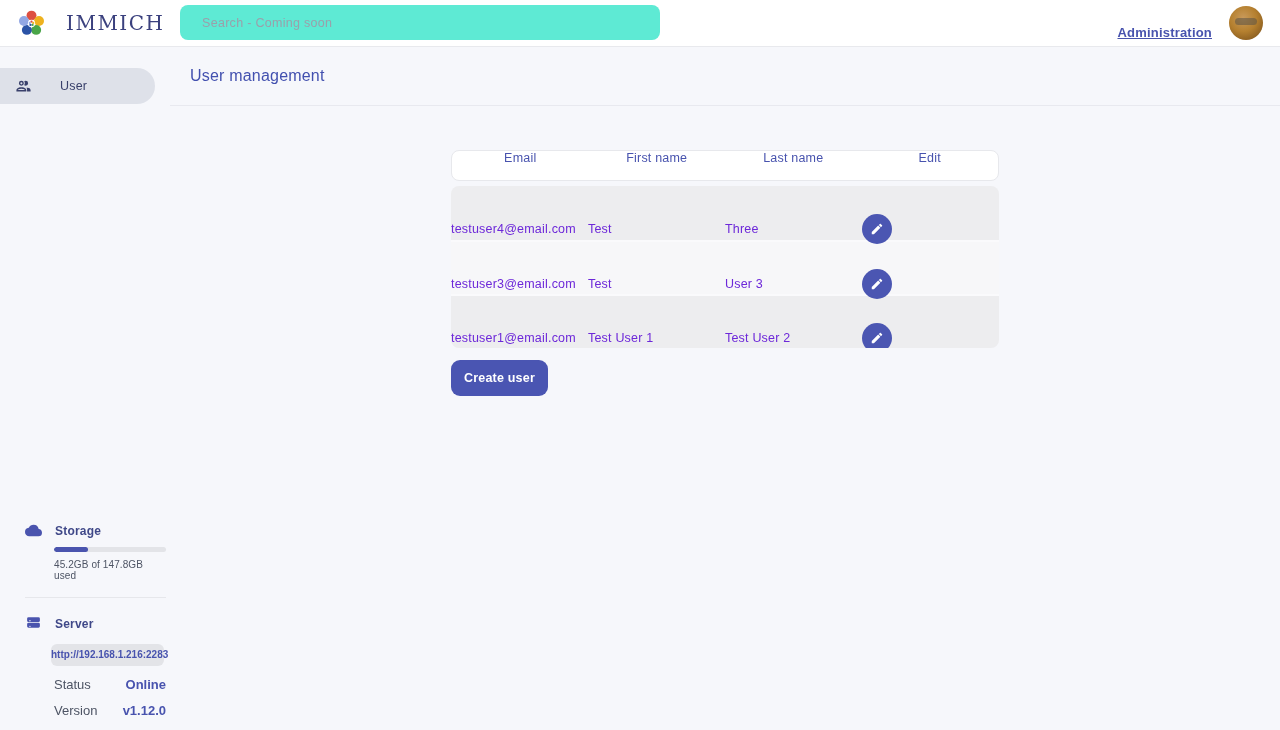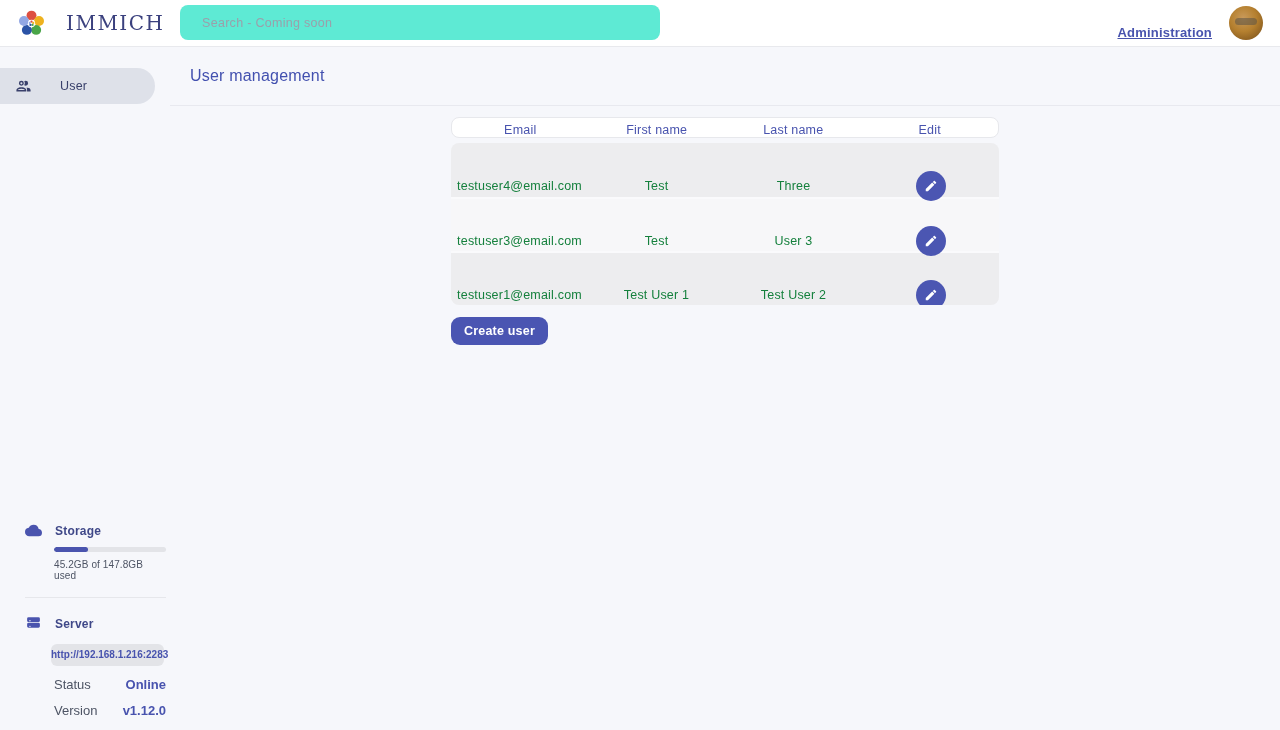--- a/index.html
+++ b/index.html
@@ -82,40 +82,40 @@
 
   
   main { flex: 1; min-width: 0; }
   .page-head { height: 59px; display: flex; align-items: center; padding-left: 20px; border-bottom: 1px solid #e8e9ef; }
   .page-title { font-size: 16px; font-weight: 500; color: #4250af; letter-spacing: 0.2px; }
   .content { width: 548px; margin: 0 auto; padding-top: 11px; }
   .section-label { font-size: 11px; color: #626a78; letter-spacing: 0.6px; margin-bottom: 14px; }
 
   .thead {
     display: flex; background: #ffffff; border: 1px solid #e7e8ec; border-radius: 8px;
-    height: 21px; align-items: flex-end; margin-bottom: 5px;
+    height: 31px; align-items: flex-start; margin-bottom: 5px; margin-top: 33px;
   }
   .thead .th {
     flex: 1; text-align: center; font-size: 12.5px; font-weight: 500; color: #4853ae;
     letter-spacing: 0.2px;
   }
   .tbody { border-radius: 8px; overflow: hidden; }
   .trow { display: flex; align-items: center; height: 54px; }
   .trow + .trow { border-top: 2px solid #fafafc; }
   .trow:nth-child(odd) { background: #ededef; }
   .trow:nth-child(even) { background: #f7f7f9; }
-  .trow .td { flex: 1; text-align: center; font-size: 12.5px; color: #15803d; letter-spacing: 0.2px; margin-top: 32px; }
+  .trow .td { flex: 1; text-align: left; font-size: 12.5px; color: #6d28d9; letter-spacing: 0.2px; margin-top: 32px; }
   .edit-btn {
     width: 30px; height: 30px; border-radius: 50%; border: none; cursor: pointer;
     background: #4b56b2; display: inline-flex; align-items: center; justify-content: center;
   }
   .edit-btn svg { width: 14px; height: 14px; fill: #ffffff; }
 
   .create-btn {
-    margin-top: 12px; height: 28px; padding: 0 13px; border: none; border-radius: 9px;
+    margin-top: 12px; height: 36px; padding: 0 13px; border: none; border-radius: 9px;
     background: #4a55b2; color: #ffffff; font-size: 12.5px; font-weight: bold;
     letter-spacing: 0.2px; cursor: pointer; font-family: "Liberation Sans", sans-serif;
   }
 </style>
 </head>
 <body>
 
 <div class="app">
 
   <header class="topbar">

